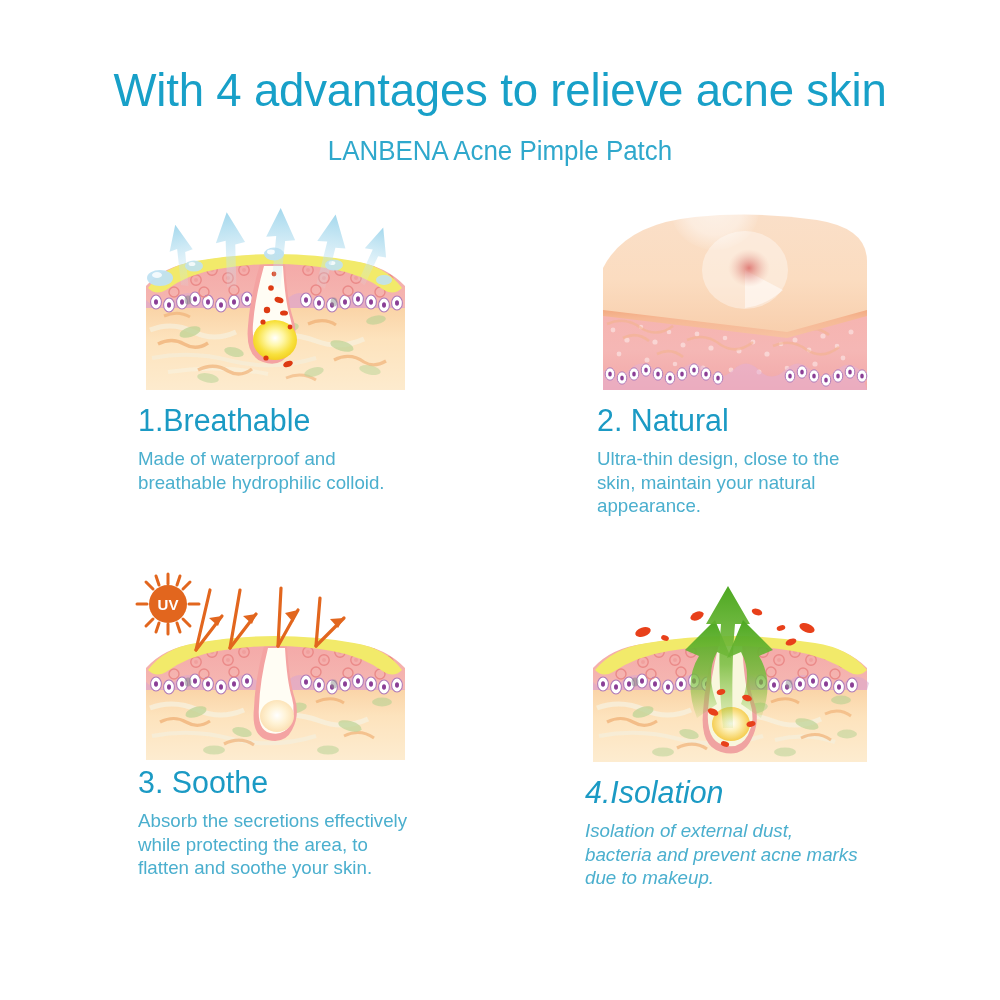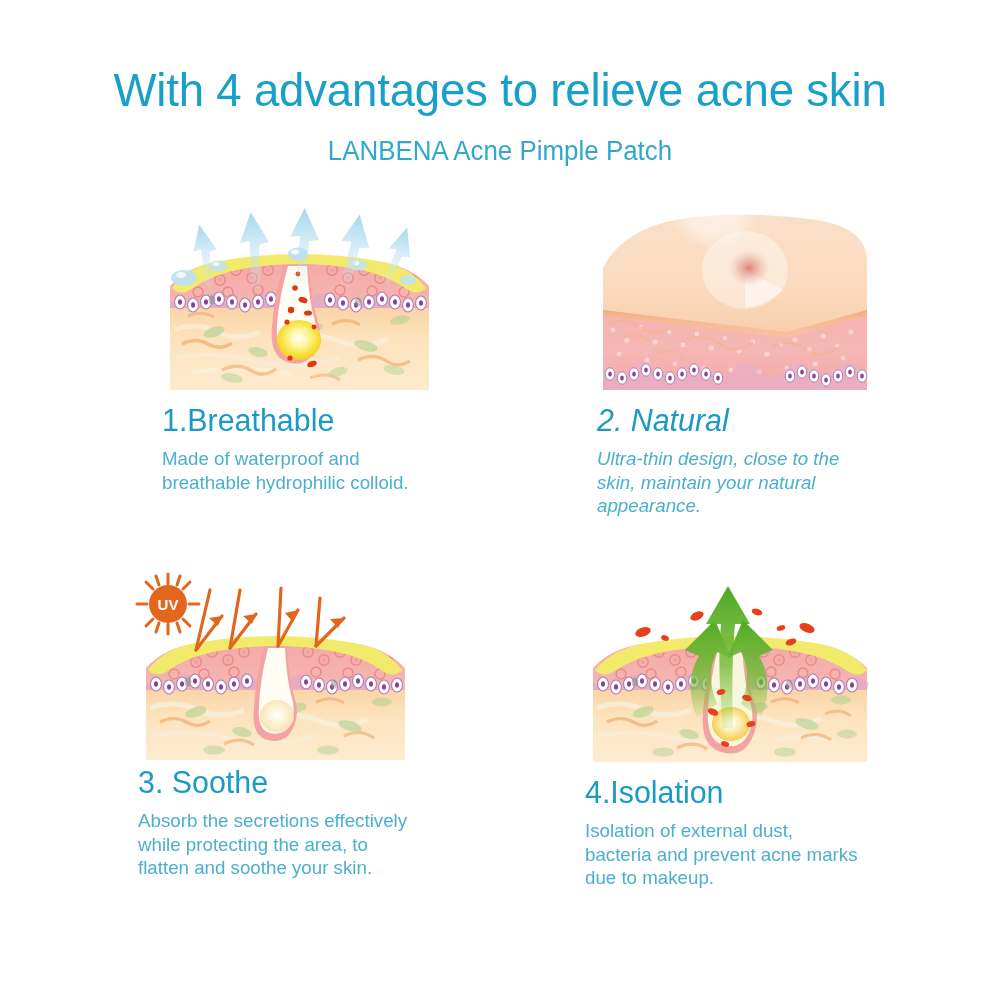--- a/index.html
+++ b/index.html
@@ -46,24 +46,24 @@
     font-weight: 400;
     color: #2fa8cc;
     white-space: nowrap;
     transform: scaleX(0.96);
   }
 
   
   .feature {
     position: absolute;
   }
-  .f1 { left: 138px; top: 212px; width: 420px; margin-left: 24px; }
-  .f2 { left: 597px; top: 212px; width: 400px; font-style: italic; }
+  .f1 { left: 138px; top: 212px; width: 420px; }
+  .f2 { left: 597px; top: 212px; width: 400px; }
   .f3 { left: 138px; top: 572px; width: 420px; }
-  .f4 { left: 585px; top: 572px; width: 400px; }
+  .f4 { left: 585px; top: 572px; width: 400px; font-style: italic; }
 
   .art {
     position: relative;
     overflow: visible;
   }
   .f1 .art, .f3 .art { width: 275px; height: 180px; font-weight: bold; }
   .f2 .art { width: 275px; height: 180px; }
   .f4 .art { width: 290px; height: 190px; }
 
   .feat-heading {

